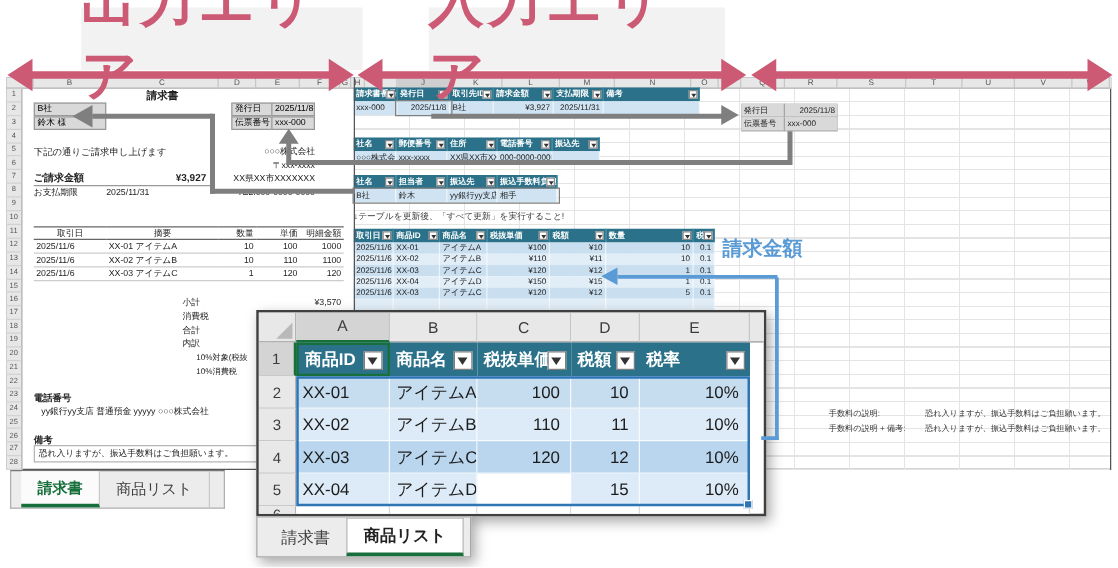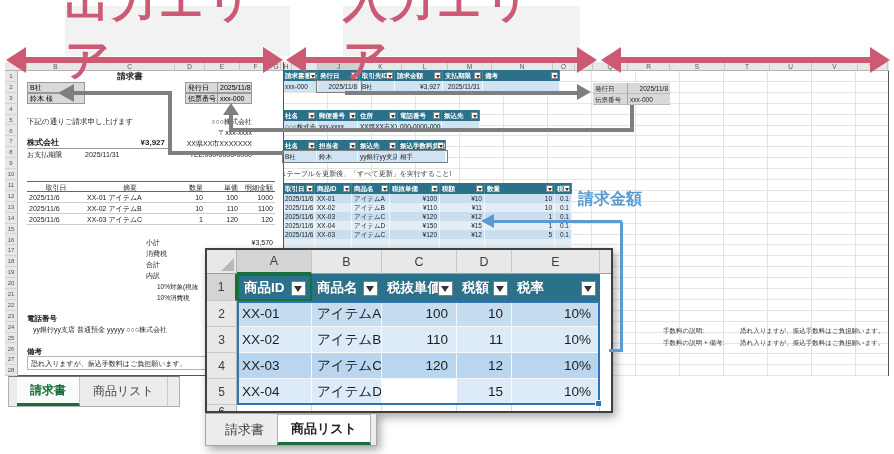--- a/index.html
+++ b/index.html
@@ -72,21 +72,21 @@
   <div class="gbox" style="left:27px;top:93px;width:58px;height:11px">鈴木 様</div>
   <div class="gbox" style="left:185px;top:82px;width:33px;height:11px">発行日</div>
   <div class="gbox" style="left:217px;top:82px;width:35px;height:11px;text-align:right">2025/11/8</div>
   <div class="gbox" style="left:185px;top:93px;width:33px;height:11px">伝票番号</div>
   <div class="gbox" style="left:217px;top:93px;width:35px;height:11px">xxx-000</div>
   <div class="s" style="left:27px;top:116px;font-size:7.5px">下記の通りご請求申し上げます</div>
   <div class="s" style="left:130px;top:116px;width:122px;text-align:right">○○○株式会社</div>
   <div class="s" style="left:130px;top:127px;width:122px;text-align:right">〒xxx-xxxx</div>
   <div class="s" style="left:130px;top:138px;width:122px;text-align:right">XX県XX市XXXXXXX</div>
   <div class="s" style="left:130px;top:149px;width:122px;text-align:right">TEL:000-0000-0000</div>
-  <div class="s b" style="left:27px;top:137px;font-size:8px">株式会社</div>
+  <div class="s b" style="left:27px;top:137px;font-size:8px">ご請求金額</div>
   <div class="s b" style="left:95px;top:137px;width:70px;text-align:right;font-size:8px">¥3,927</div>
   <div class="abs" style="left:27px;top:148px;width:141px;height:1px;background:#999;z-index:4"></div>
   <div class="s" style="left:27px;top:149px">お支払期限</div>
   <div class="s" style="left:85px;top:149px">2025/11/31</div>
   <div class="s" style="left:146px;top:237px">小計</div>
   <div class="s" style="left:203px;top:237px;width:70px;text-align:right">¥3,570</div>
   <div class="s" style="left:146px;top:248px">消費税</div>
   <div class="s" style="left:146px;top:259px">合計</div>
   <div class="s" style="left:146px;top:270px">内訳</div>
   <div class="s" style="left:157px;top:281px;font-size:6.5px">10%対象(税抜</div>

